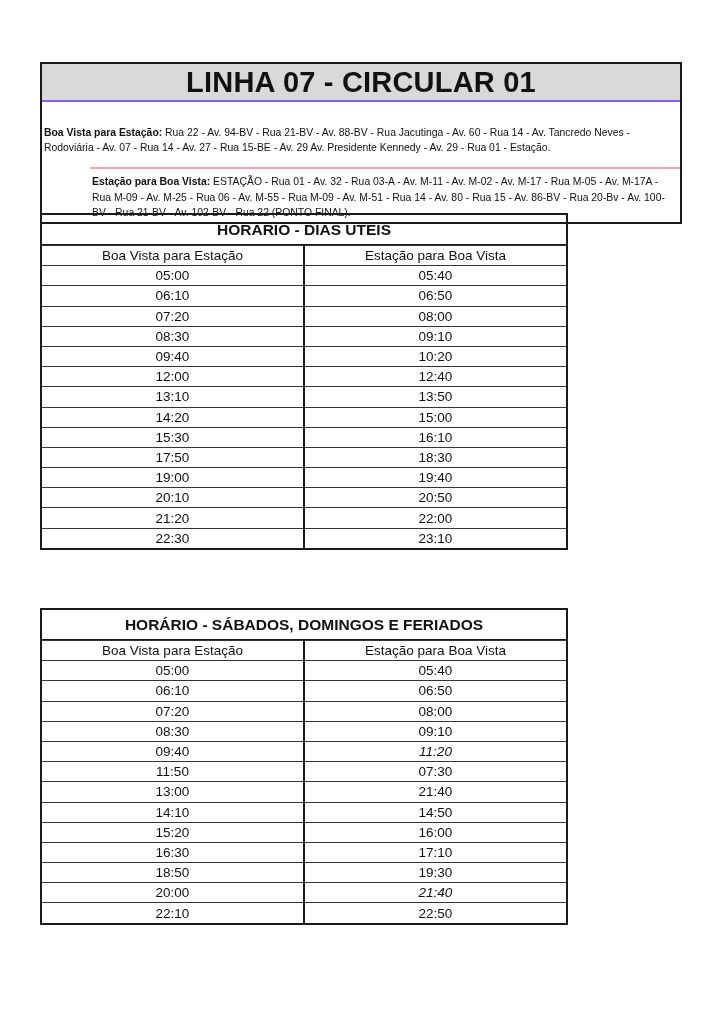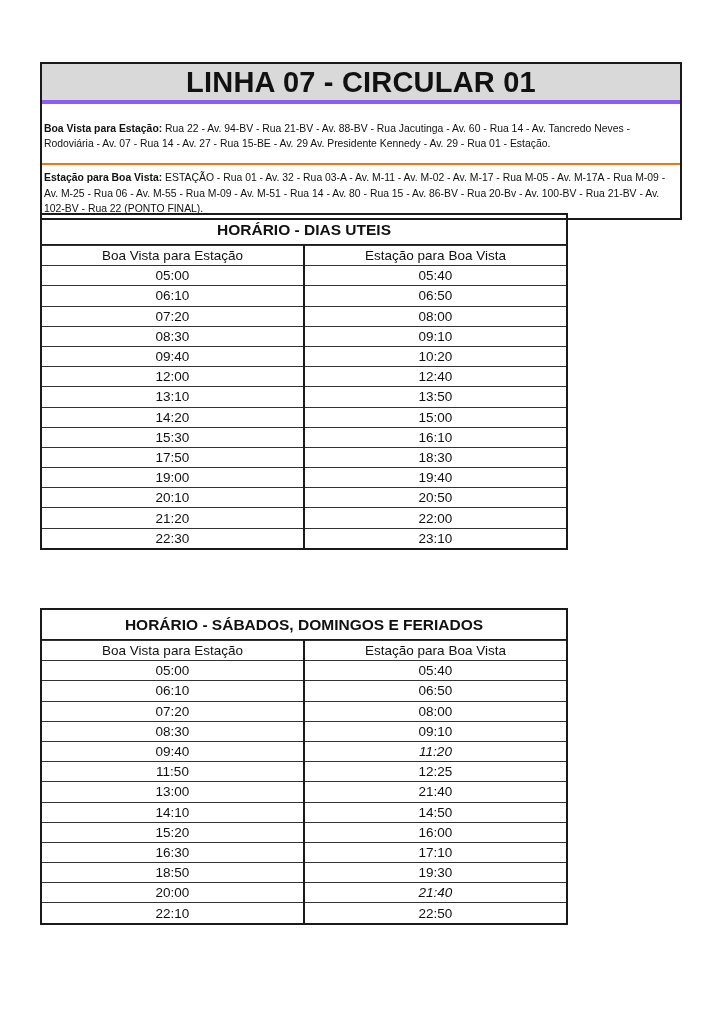--- a/index.html
+++ b/index.html
@@ -1,23 +1,23 @@
 <!DOCTYPE html>
 <html><head>
 <meta charset="utf-8">
 <style>
   html, body { margin: 0; padding: 0; background: #ffffff; }
   body { width: 724px; height: 1024px; position: relative; font-family: "Liberation Sans", sans-serif; color: #111; }
   .box { position: absolute; left: 40px; width: 642px; border: 2px solid #1a1a1a; box-sizing: border-box; background: #fff; }
   #header-box { top: 62px; }
-  .title-bar { background: #d9d9d9; border-bottom: 4px solid #8b5cf6; height: 36px; display: flex; align-items: center; justify-content: center; font-weight: bold; font-size: 29px; letter-spacing: 0.2px; }
+  .title-bar { background: #d9d9d9; border-bottom: 2px solid #8b5cf6; height: 36px; display: flex; align-items: center; justify-content: center; font-weight: bold; font-size: 29px; letter-spacing: 0.2px; }
   .route { font-size: 10.4px; line-height: 15.2px; padding: 3px 3px 3px 2px; }
   .route b { font-weight: bold; }
-  .route-sep { border-top: 2px solid #f97316; }
-  #route-a { padding-top: 17px; padding-bottom: 12px; }
+  .route-sep { border-top: 2px solid #fca5a5; margin-left: 48px; }
+  #route-a { padding-top: 23px; padding-bottom: 12px; }
   #route-b { padding-top: 5px; padding-bottom: 2px; }
   table { border-collapse: collapse; width: 100%; table-layout: fixed; }
   .sched { position: absolute; left: 40px; width: 528px; border: 2px solid #1a1a1a; box-sizing: border-box; }
   #weekday { top: 213px; }
   #weekend { top: 608px; }
   .sched-title { font-weight: bold; font-size: 15.5px; text-align: center; height: 29px; line-height: 29px; border-bottom: 1.5px solid #1a1a1a; }
   .sched td { border: 1px solid #333; height: 19.2px; padding: 0; text-align: center; font-size: 13.5px; line-height: 19px; }
   .sched td:first-child { border-left: none; border-right: 2px solid #1a1a1a; }
   .sched td:last-child { border-right: none; }
   .sched tr:last-child td { border-bottom: none; border-radius: 8px; }
@@ -128,21 +128,21 @@
         <tr>
           <td>08:30</td>
           <td>09:10</td>
         </tr>
         <tr>
           <td>09:40</td>
           <td class="italic">11:20</td>
         </tr>
         <tr>
           <td>11:50</td>
-          <td>12:25</td>
+          <td>07:30</td>
         </tr>
         <tr>
           <td>13:00</td>
           <td>21:40</td>
         </tr>
         <tr>
           <td>14:10</td>
           <td>14:50</td>
         </tr>
         <tr>

